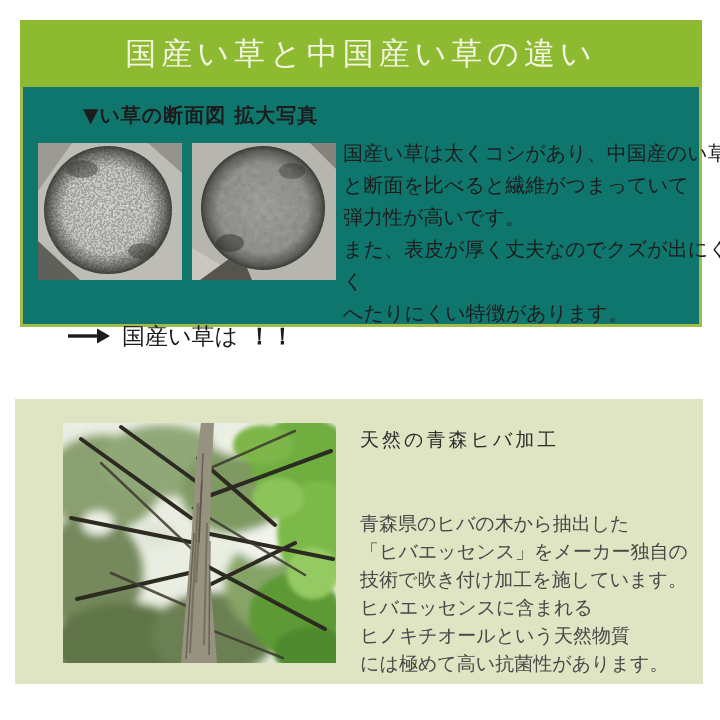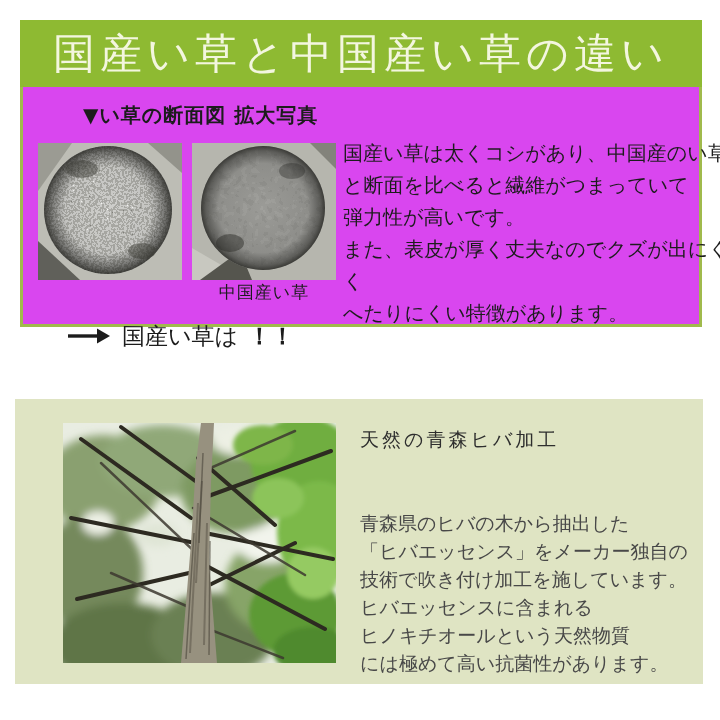--- a/index.html
+++ b/index.html
@@ -18,24 +18,24 @@
     font-family:"DejaVu Sans","Liberation Sans",sans-serif;color:var(--ink);
   }
   
   .comparison{position:absolute;left:20px;top:20px;width:682px;}
   .banner{
     height:67px;background:var(--banner-green);
     display:flex;align-items:center;justify-content:center;
   }
   .banner h1{
     margin:18px;font-family:"DejaVu Serif","Liberation Serif",serif;font-weight:500;
-    font-size:42px;letter-spacing:5px;color:var(--banner-text);white-space:nowrap;
+    font-size:31px;letter-spacing:5px;color:var(--banner-text);white-space:nowrap;
   }
   .box{
-    position:relative;height:240px;background:#d946ef;
+    position:relative;height:240px;background:#0f766e;
     border:3px solid var(--border-green);border-top:none;box-sizing:border-box;
   }
   .subheading{
     position:absolute;left:60px;top:15px;
     font-size:20px;font-weight:600;letter-spacing:1px;color:var(--ink);white-space:nowrap;
   }
   .photo{position:absolute;top:56px;width:144px;height:137px;margin:0;overflow:hidden;}
   .photo svg{display:block;width:100%;height:100%;}
   .photo1{left:15px;}
   .photo2{left:169px;}
@@ -171,21 +171,20 @@
           <g clip-path="url(#clipB)">
             <rect width="144" height="137" filter="url(#noiseB)"></rect>
             <rect width="144" height="137" filter="url(#noiseB2)"></rect>
           </g>
           <circle cx="71" cy="65" r="62" fill="url(#rimB)"></circle>
           <ellipse cx="38" cy="100" rx="14" ry="9" fill="#2e2e2a" opacity="0.5"></ellipse>
           <ellipse cx="100" cy="28" rx="13" ry="8" fill="#2e2e2a" opacity="0.4"></ellipse>
         </svg>
       </figure>
 
-      <div class="plabel plabel2">中国産い草</div>
 
       <p class="desc">国産い草は太くコシがあり、中国産のい草
 と断面を比べると繊維がつまっていて
 弾力性が高いです。
 また、表皮が厚く丈夫なのでクズが出にくく
 へたりにくい特徴があります。</p>
 
       <div class="conclusion">
         <span class="arrow-wrap">
           <svg width="42" height="16" viewBox="0 0 42 16">

